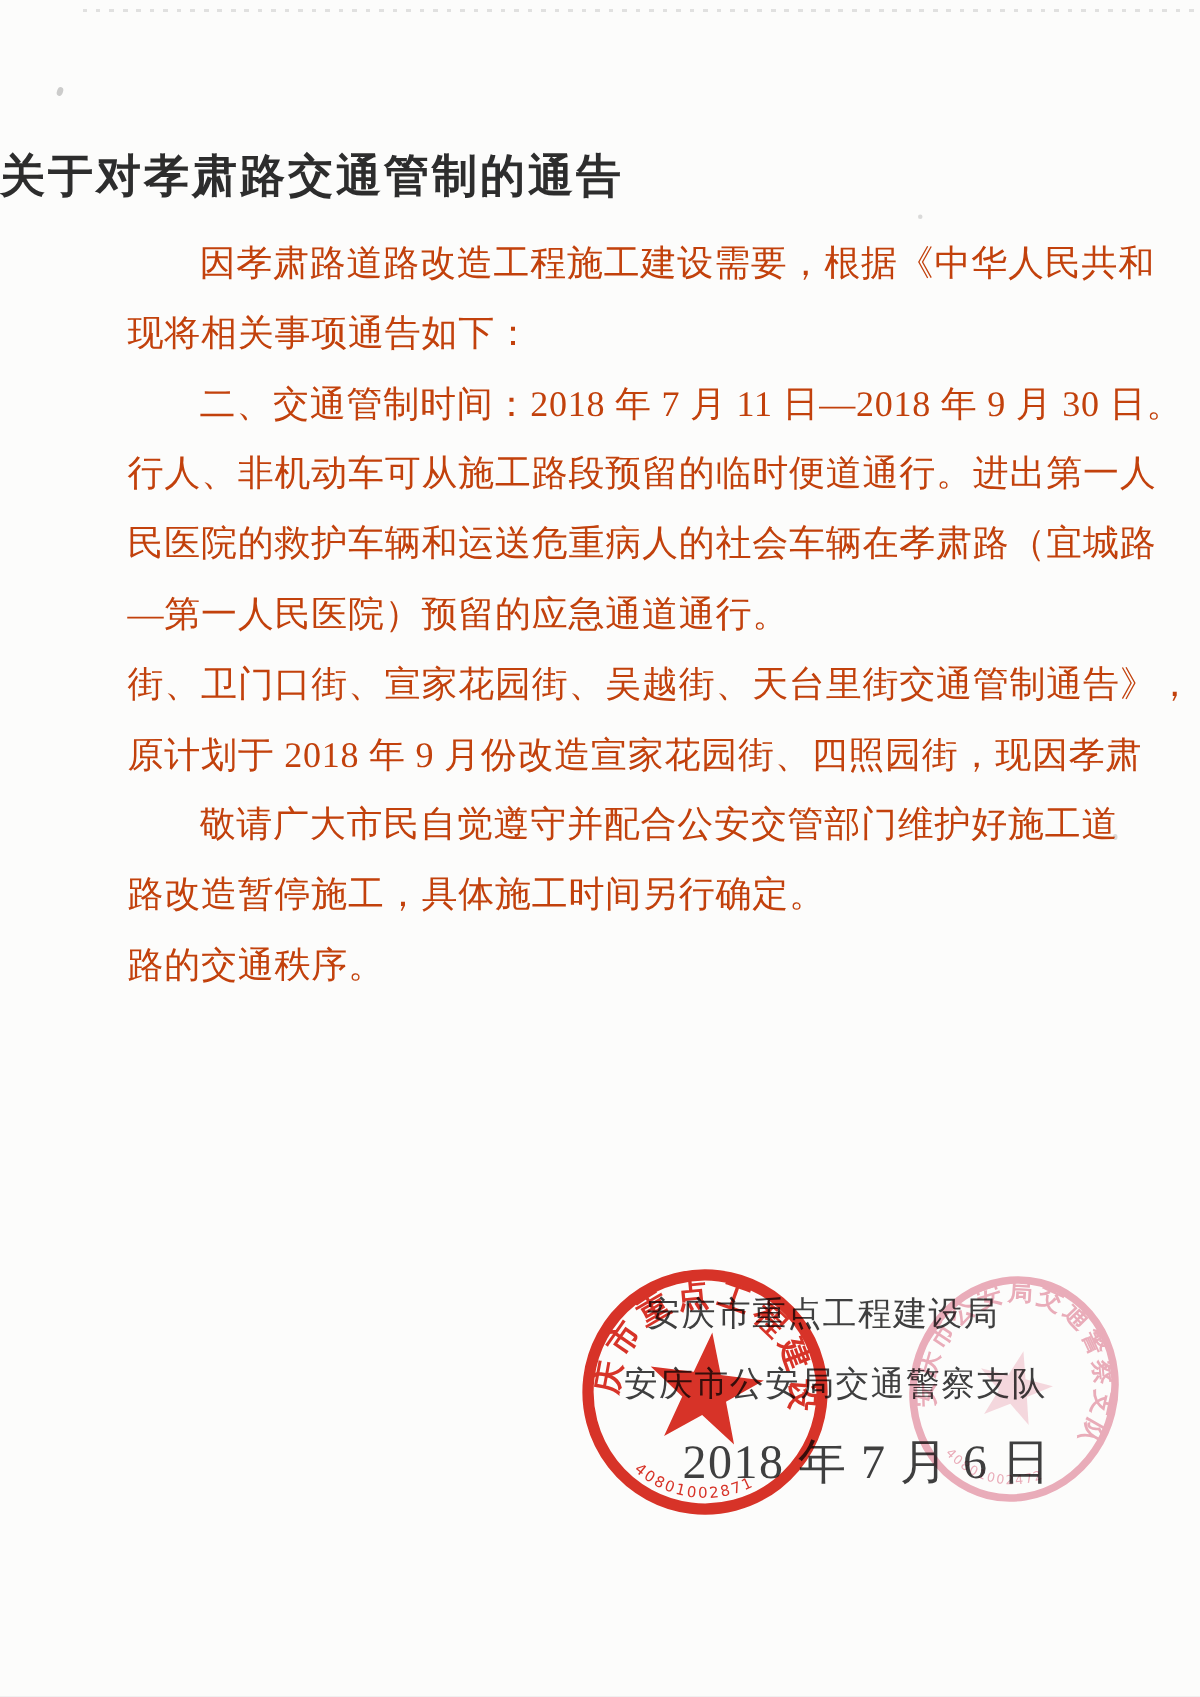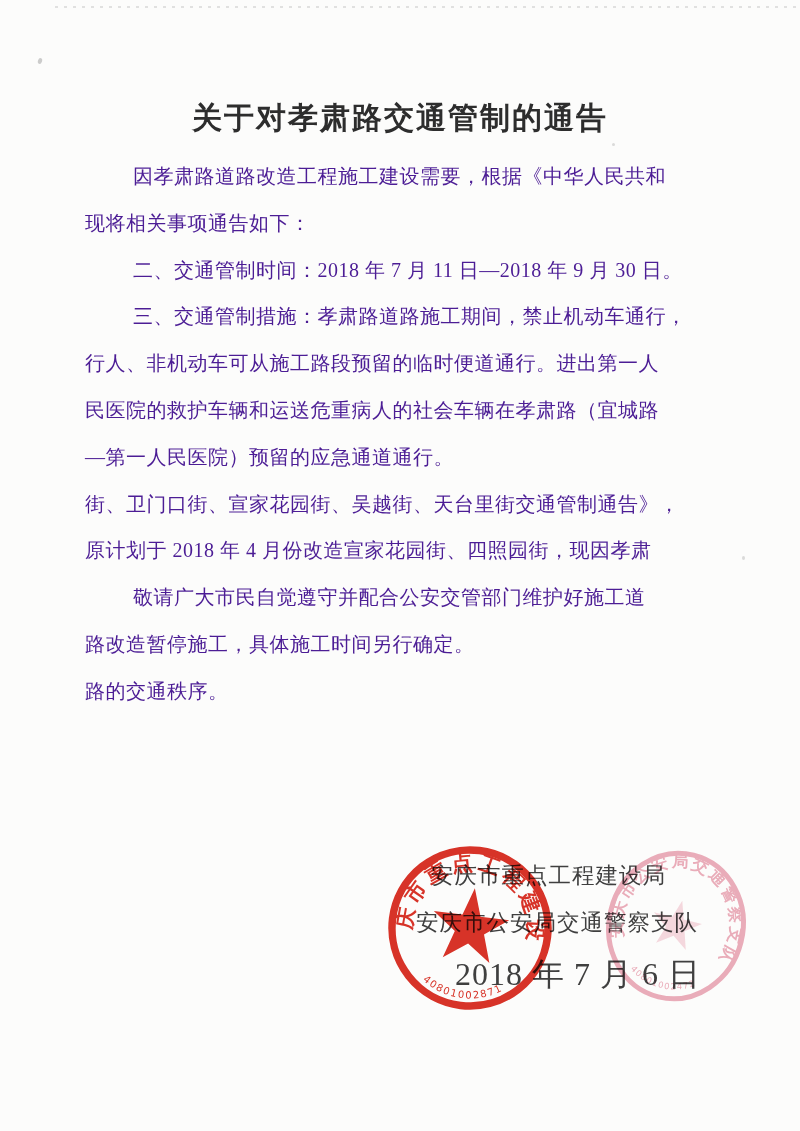--- a/index.html
+++ b/index.html
@@ -17,28 +17,28 @@
     background:repeating-linear-gradient(90deg,#9a9a9a 0 3px,transparent 3px 9px);
     opacity:.28;
   }
   .speck{position:absolute;background:#9b9b9b;border-radius:50%;opacity:.5;}
   .speck.s1{left:38px;top:58px;width:4px;height:6px;transform:rotate(20deg);}
   .speck.s2{left:612px;top:143px;width:3px;height:3px;opacity:.35;}
   .speck.s3{left:742px;top:556px;width:3px;height:4px;opacity:.35;}
 
   .title{
     position:absolute;top:100px;left:0;width:100%;
-    margin:0;text-align:center;
+    margin:0;text-align:left;
     font-family:"Liberation Sans","DejaVu Sans",sans-serif;
     font-weight:700;font-size:30px;line-height:36px;
     color:#2d2d2d;letter-spacing:2px;
   }
   .body{
     position:absolute;top:153px;left:85px;width:660px;
-    font-size:20px;color:#4c1d95;
+    font-size:24px;color:#c2410c;
   }
   .line{
     height:46.8px;line-height:46.8px;
     white-space:nowrap;letter-spacing:.5px;
   }
   .line.indent{padding-left:48px;}
 
   .sig{
     position:absolute;white-space:nowrap;
     font-size:22.5px;color:#3f3f3f;letter-spacing:1px;
@@ -61,26 +61,25 @@
   <div class="speck s1"></div>
   <div class="speck s2"></div>
   <div class="speck s3"></div>
 
   <h1 class="title">关于对孝肃路交通管制的通告</h1>
 
   <div class="body">
     <div class="line indent">因孝肃路道路改造工程施工建设需要，根据《中华人民共和</div>
     <div class="line">现将相关事项通告如下：</div>
     <div class="line indent">二、交通管制时间：2018 年 7 月 11 日—2018 年 9 月 30 日。</div>
-    <div class="line indent">三、交通管制措施：孝肃路道路施工期间，禁止机动车通行，</div>
     <div class="line">行人、非机动车可从施工路段预留的临时便道通行。进出第一人</div>
     <div class="line">民医院的救护车辆和运送危重病人的社会车辆在孝肃路（宜城路</div>
     <div class="line">—第一人民医院）预留的应急通道通行。</div>
     <div class="line">街、卫门口街、宣家花园街、吴越街、天台里街交通管制通告》，</div>
-    <div class="line">原计划于 2018 年 4 月份改造宣家花园街、四照园街，现因孝肃</div>
+    <div class="line">原计划于 2018 年 9 月份改造宣家花园街、四照园街，现因孝肃</div>
     <div class="line indent">敬请广大市民自觉遵守并配合公安交管部门维护好施工道</div>
     <div class="line">路改造暂停施工，具体施工时间另行确定。</div>
     <div class="line">路的交通秩序。</div>
   </div>
 
   <div class="sig sig1">安庆市重点工程建设局</div>
   <div class="sig sig2">安庆市公安局交通警察支队</div>
   <div class="sig date">2018 年 7 月 6 日</div>
 
   <svg class="stamp stamp1" width="176" height="176" viewBox="-88 -88 176 176">

